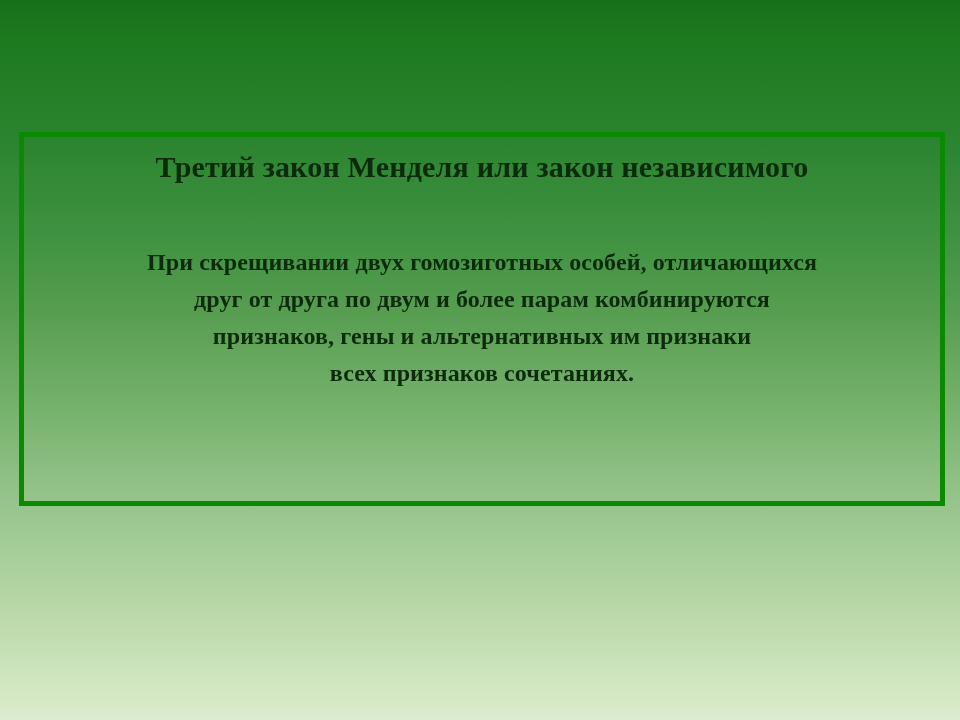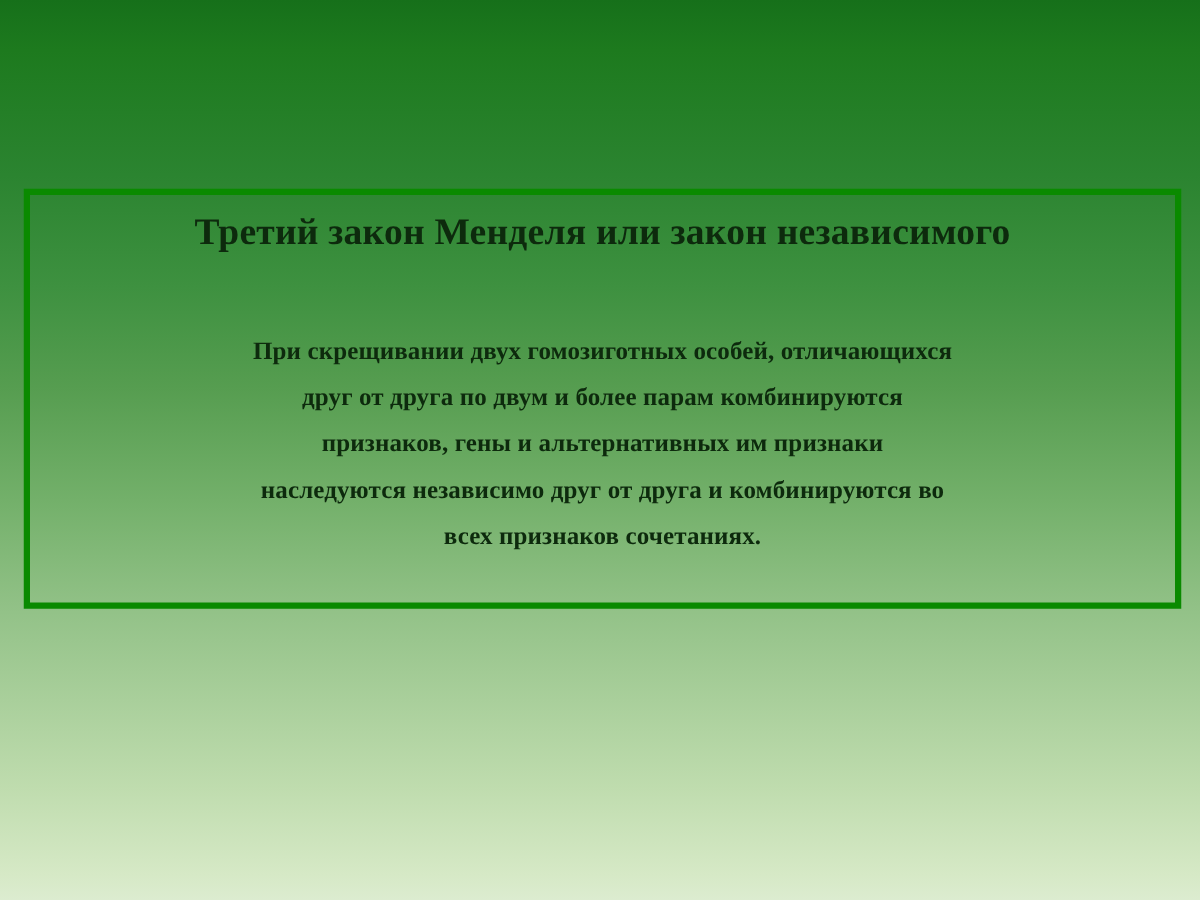--- a/index.html
+++ b/index.html
@@ -31,23 +31,23 @@
         #a9cf9b 560px,
         #bfdcae 630px,
         #d6e9c6 700px,
         #dcecd0 720px);
   }
 
   
   #content-box {
     position: absolute;
     left: 19px;
-    top: 151px;
+    top: 132px;
     width: 926px;
-    height: 336px;
+    height: 374px;
     box-sizing: border-box;
     border: 5px solid #0a8a00;
     background: transparent;
     display: block;
     text-decoration: underline;
   }
 
   #title-block {
     position: absolute;
     left: 0;
@@ -72,21 +72,21 @@
     left: 0;
     right: 0;
     top: 107px;
     text-align: center;
     padding: 0 14px;
   }
 
   .body-line {
     font-family: "Liberation Serif", "DejaVu Serif", serif;
     font-weight: bold;
-    font-size: 20px;
+    font-size: 24px;
     line-height: 37px;
     color: #0d2a0d;
     letter-spacing: 0.1px;
     white-space: nowrap;
   }
 </style>
 </head>
 <body>
 
 <div id="slide">
@@ -94,19 +94,18 @@
   <div id="content-box">
 
     <div id="title-block">
       <div class="title-line">Третий закон Менделя или закон независимого</div>
     </div>
 
     <div id="body-block">
       <div class="body-line">При скрещивании двух гомозиготных особей, отличающихся</div>
       <div class="body-line">друг от друга по двум и более парам комбинируются</div>
       <div class="body-line">признаков, гены и альтернативных им признаки</div>
-      <div class="body-line">наследуются независимо друг от друга и комбинируются во</div>
       <div class="body-line">всех признаков сочетаниях.</div>
     </div>
 
   </div>
 
 </div>
 
 </body></html>

